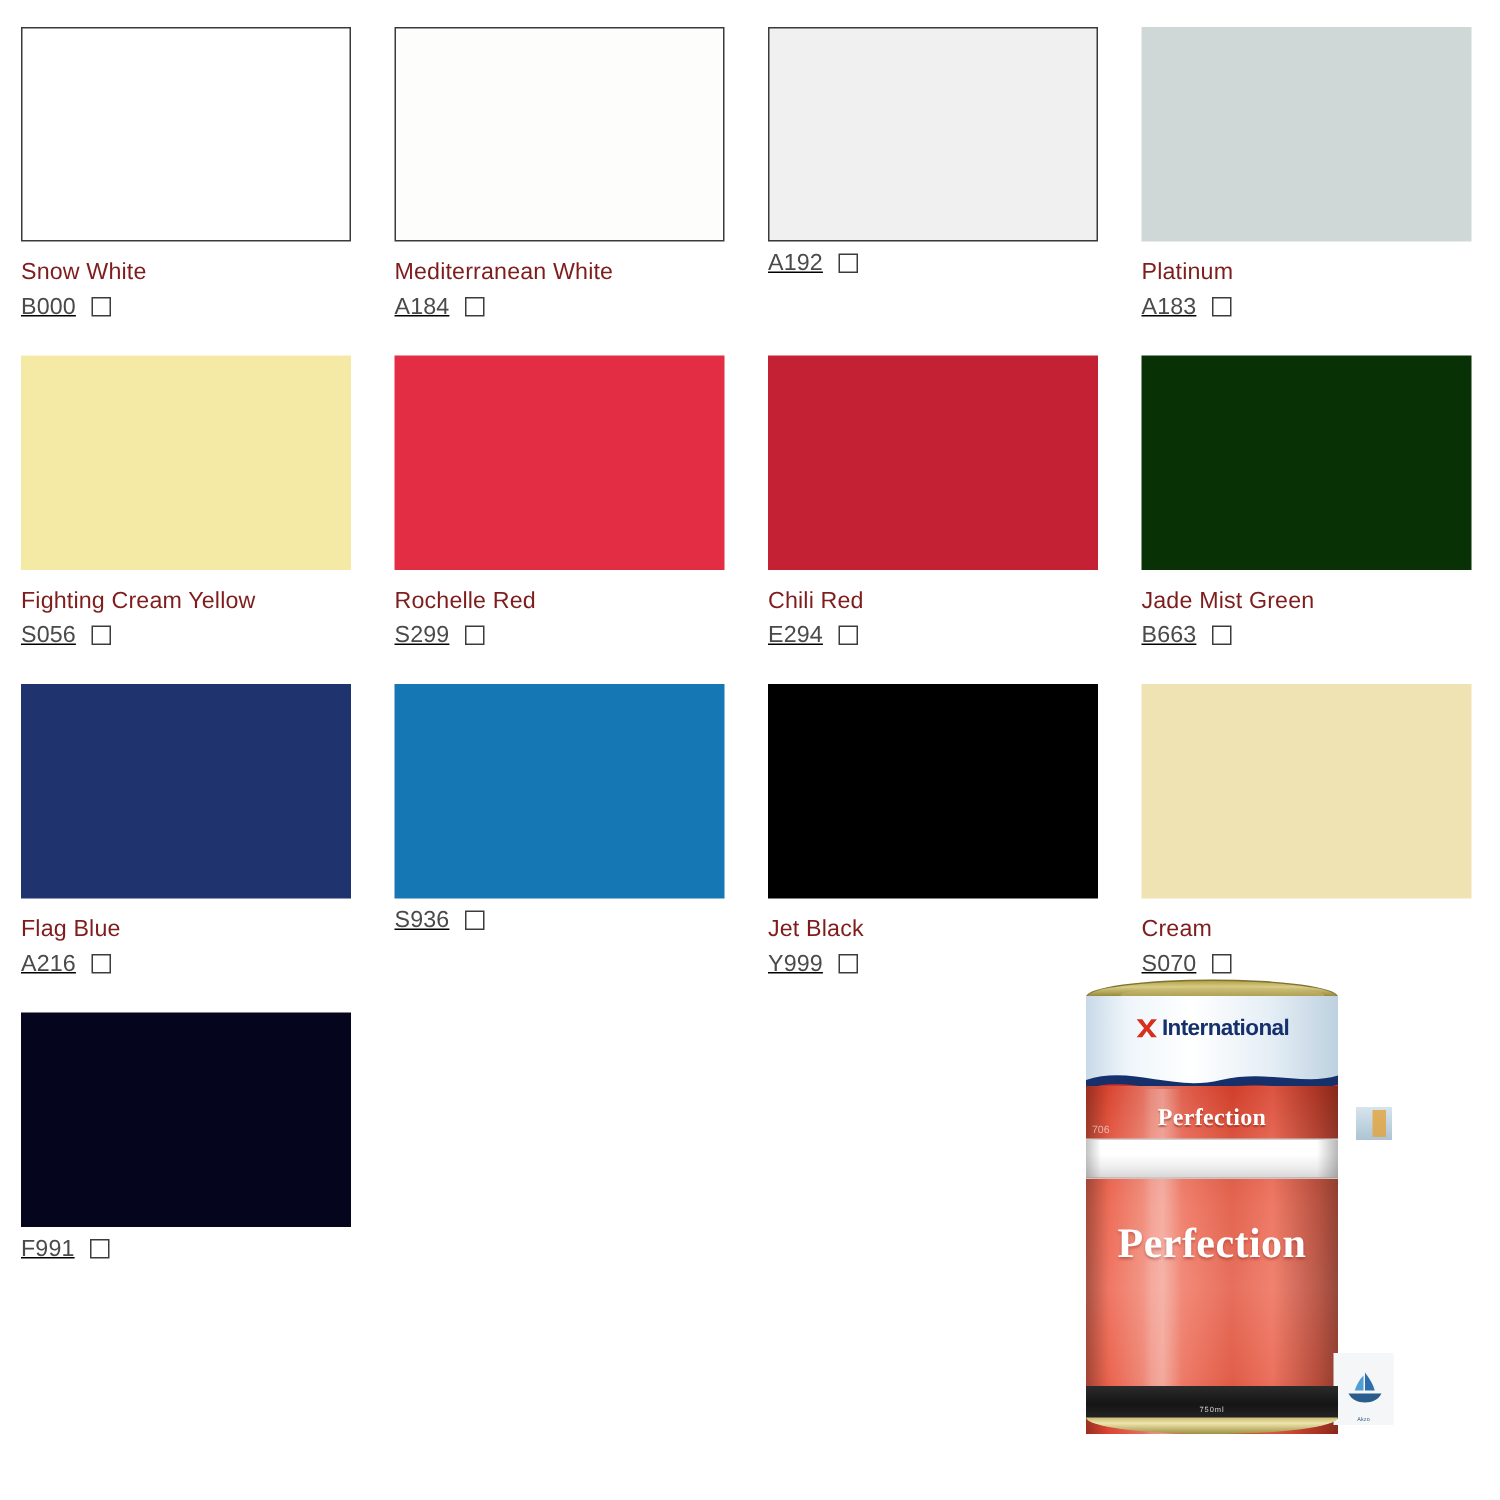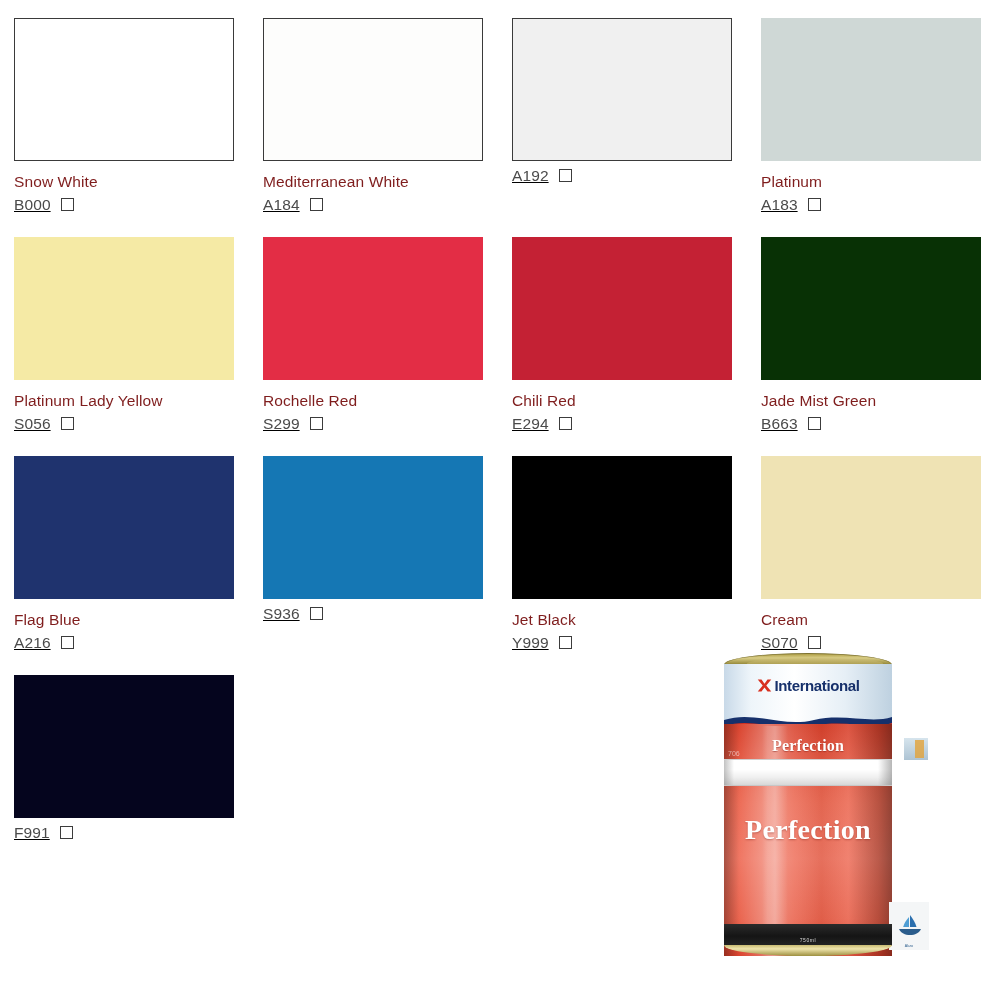--- a/index.html
+++ b/index.html
@@ -350,21 +350,21 @@
     <div class="swatch-cell">
       <div class="swatch-chip" style="background: rgb(207, 216, 214);"></div>
       <div class="swatch-name">Platinum</div>
       <div class="swatch-coderow">
         <span class="swatch-code">A183</span>
         <span class="swatch-checkbox"></span>
       </div>
     </div>
     <div class="swatch-cell">
       <div class="swatch-chip" style="background: rgb(245, 234, 165);"></div>
-      <div class="swatch-name">Platinum Lady Yellow</div>
+      <div class="swatch-name">Fighting Cream Yellow</div>
       <div class="swatch-coderow">
         <span class="swatch-code">S056</span>
         <span class="swatch-checkbox"></span>
       </div>
     </div>
     <div class="swatch-cell">
       <div class="swatch-chip" style="background: rgb(227, 45, 69);"></div>
       <div class="swatch-name">Rochelle Red</div>
       <div class="swatch-coderow">
         <span class="swatch-code">S299</span>

